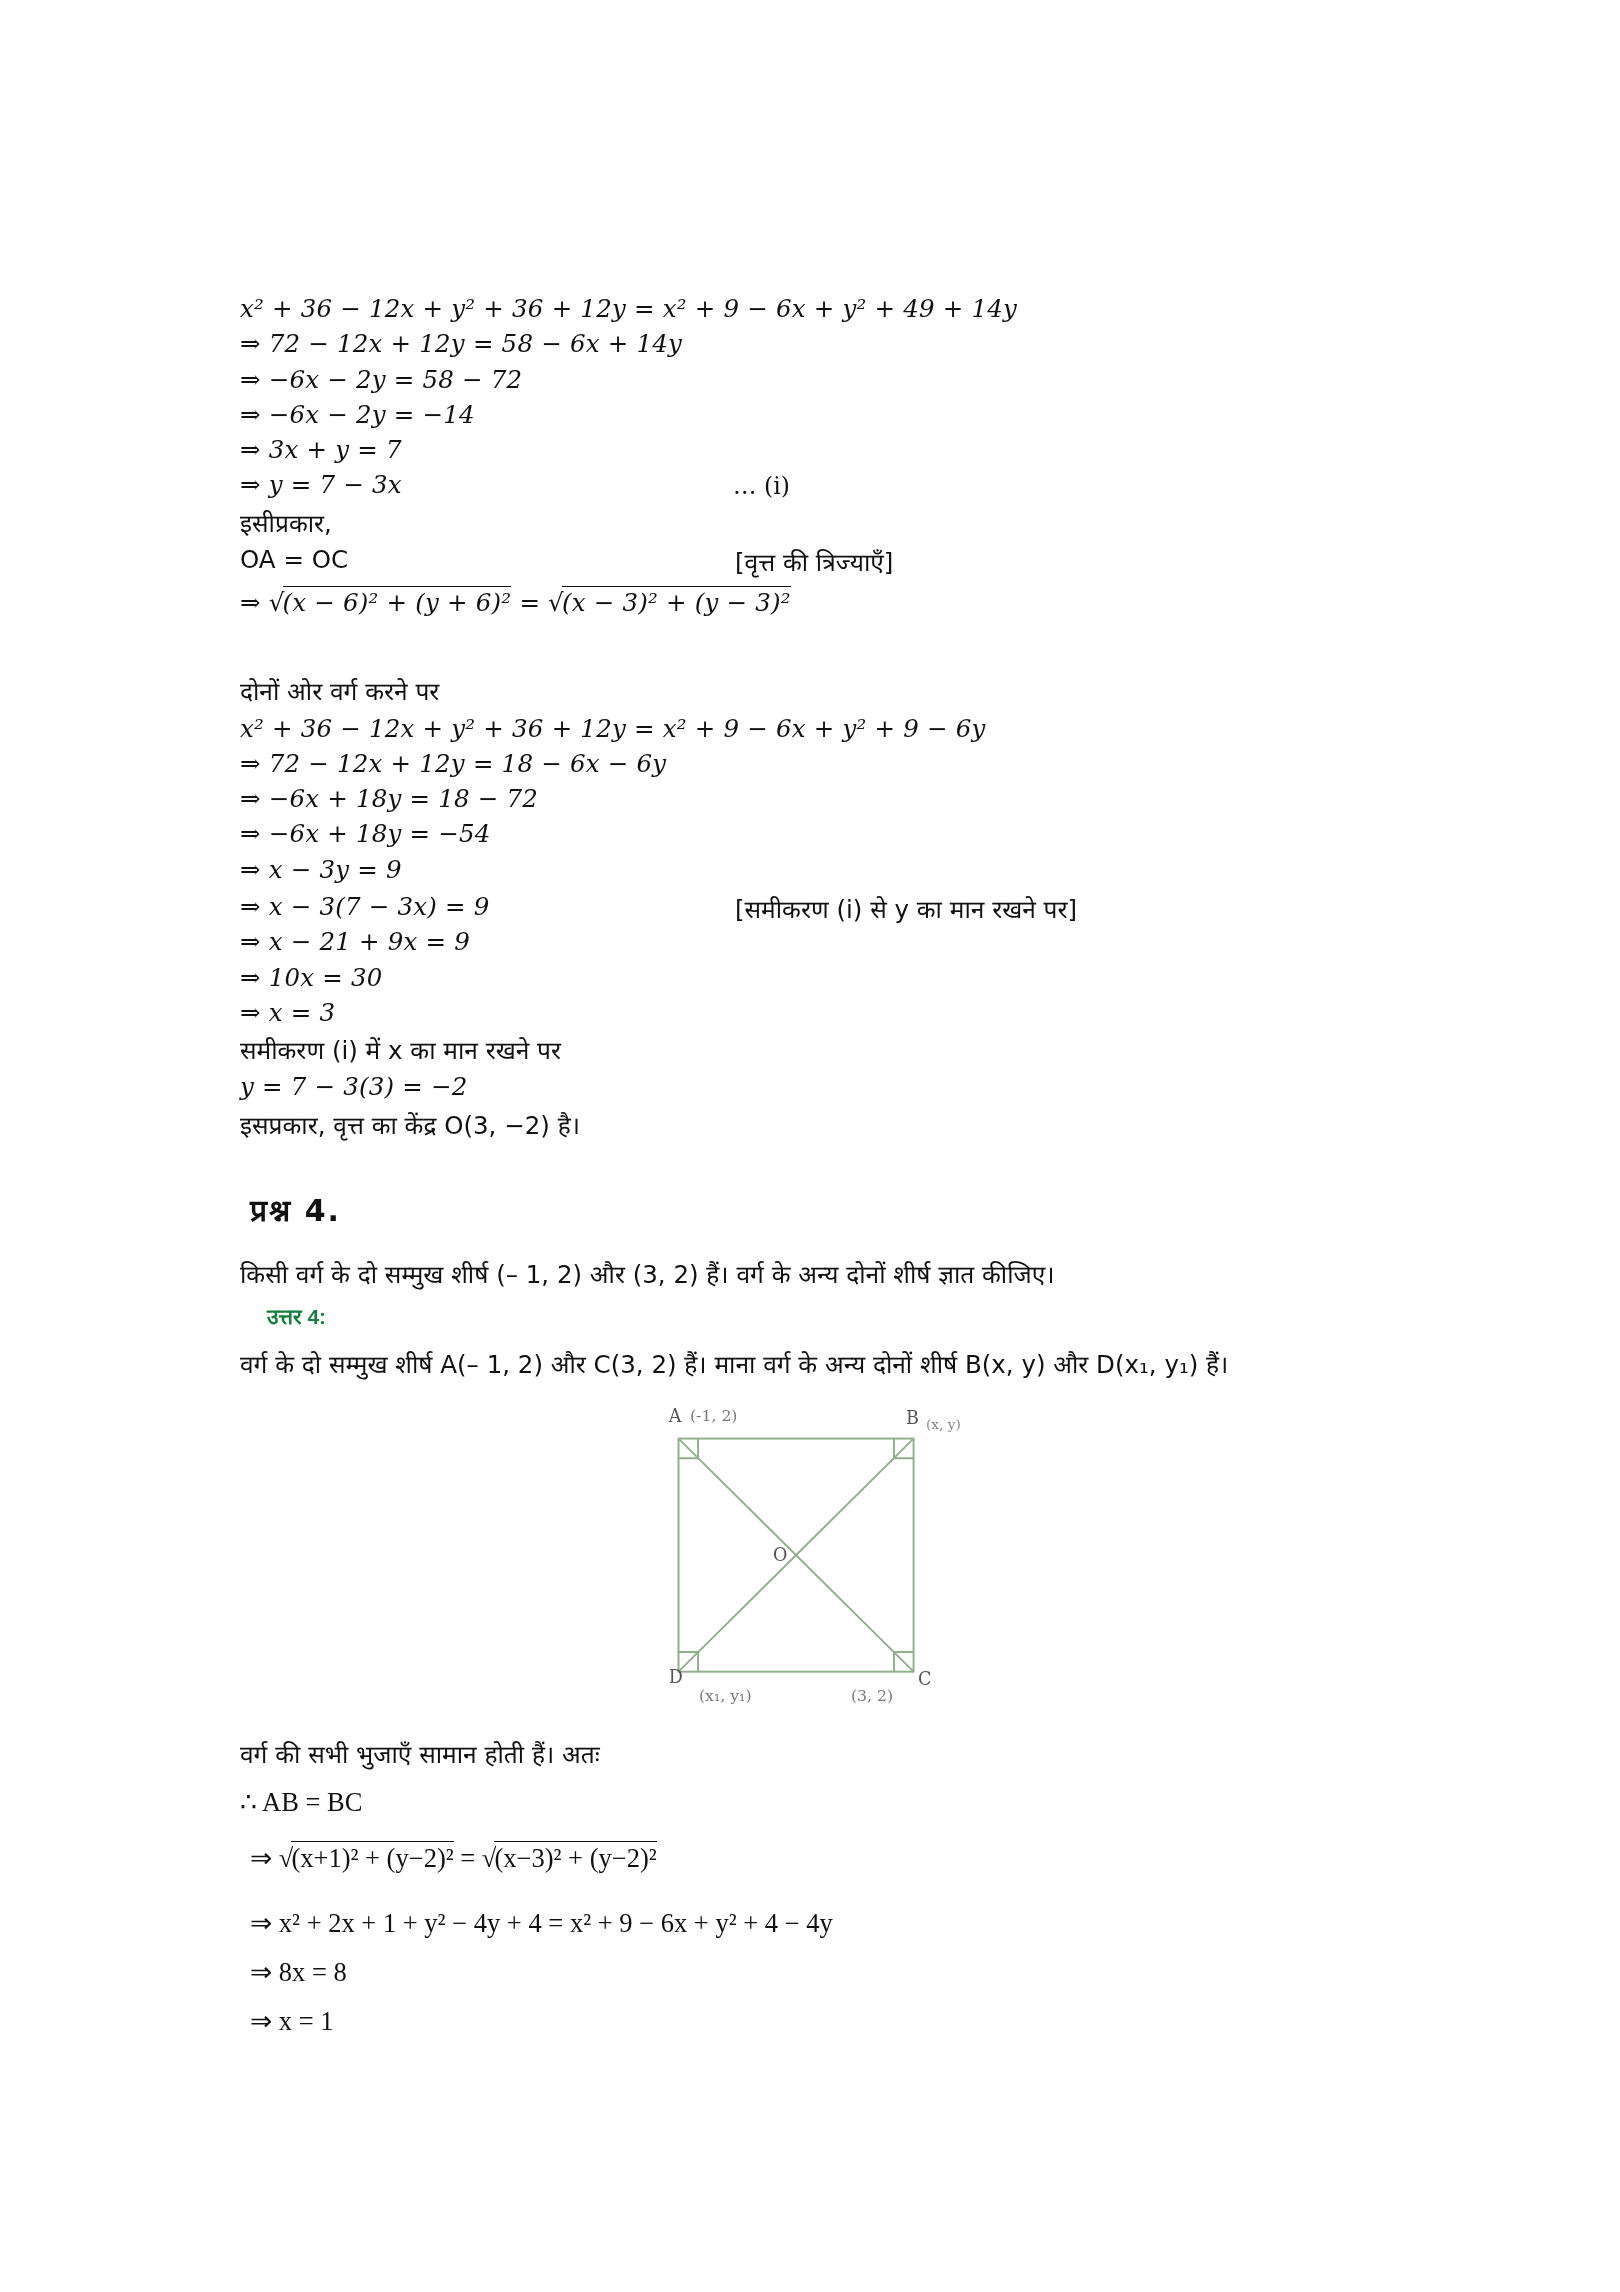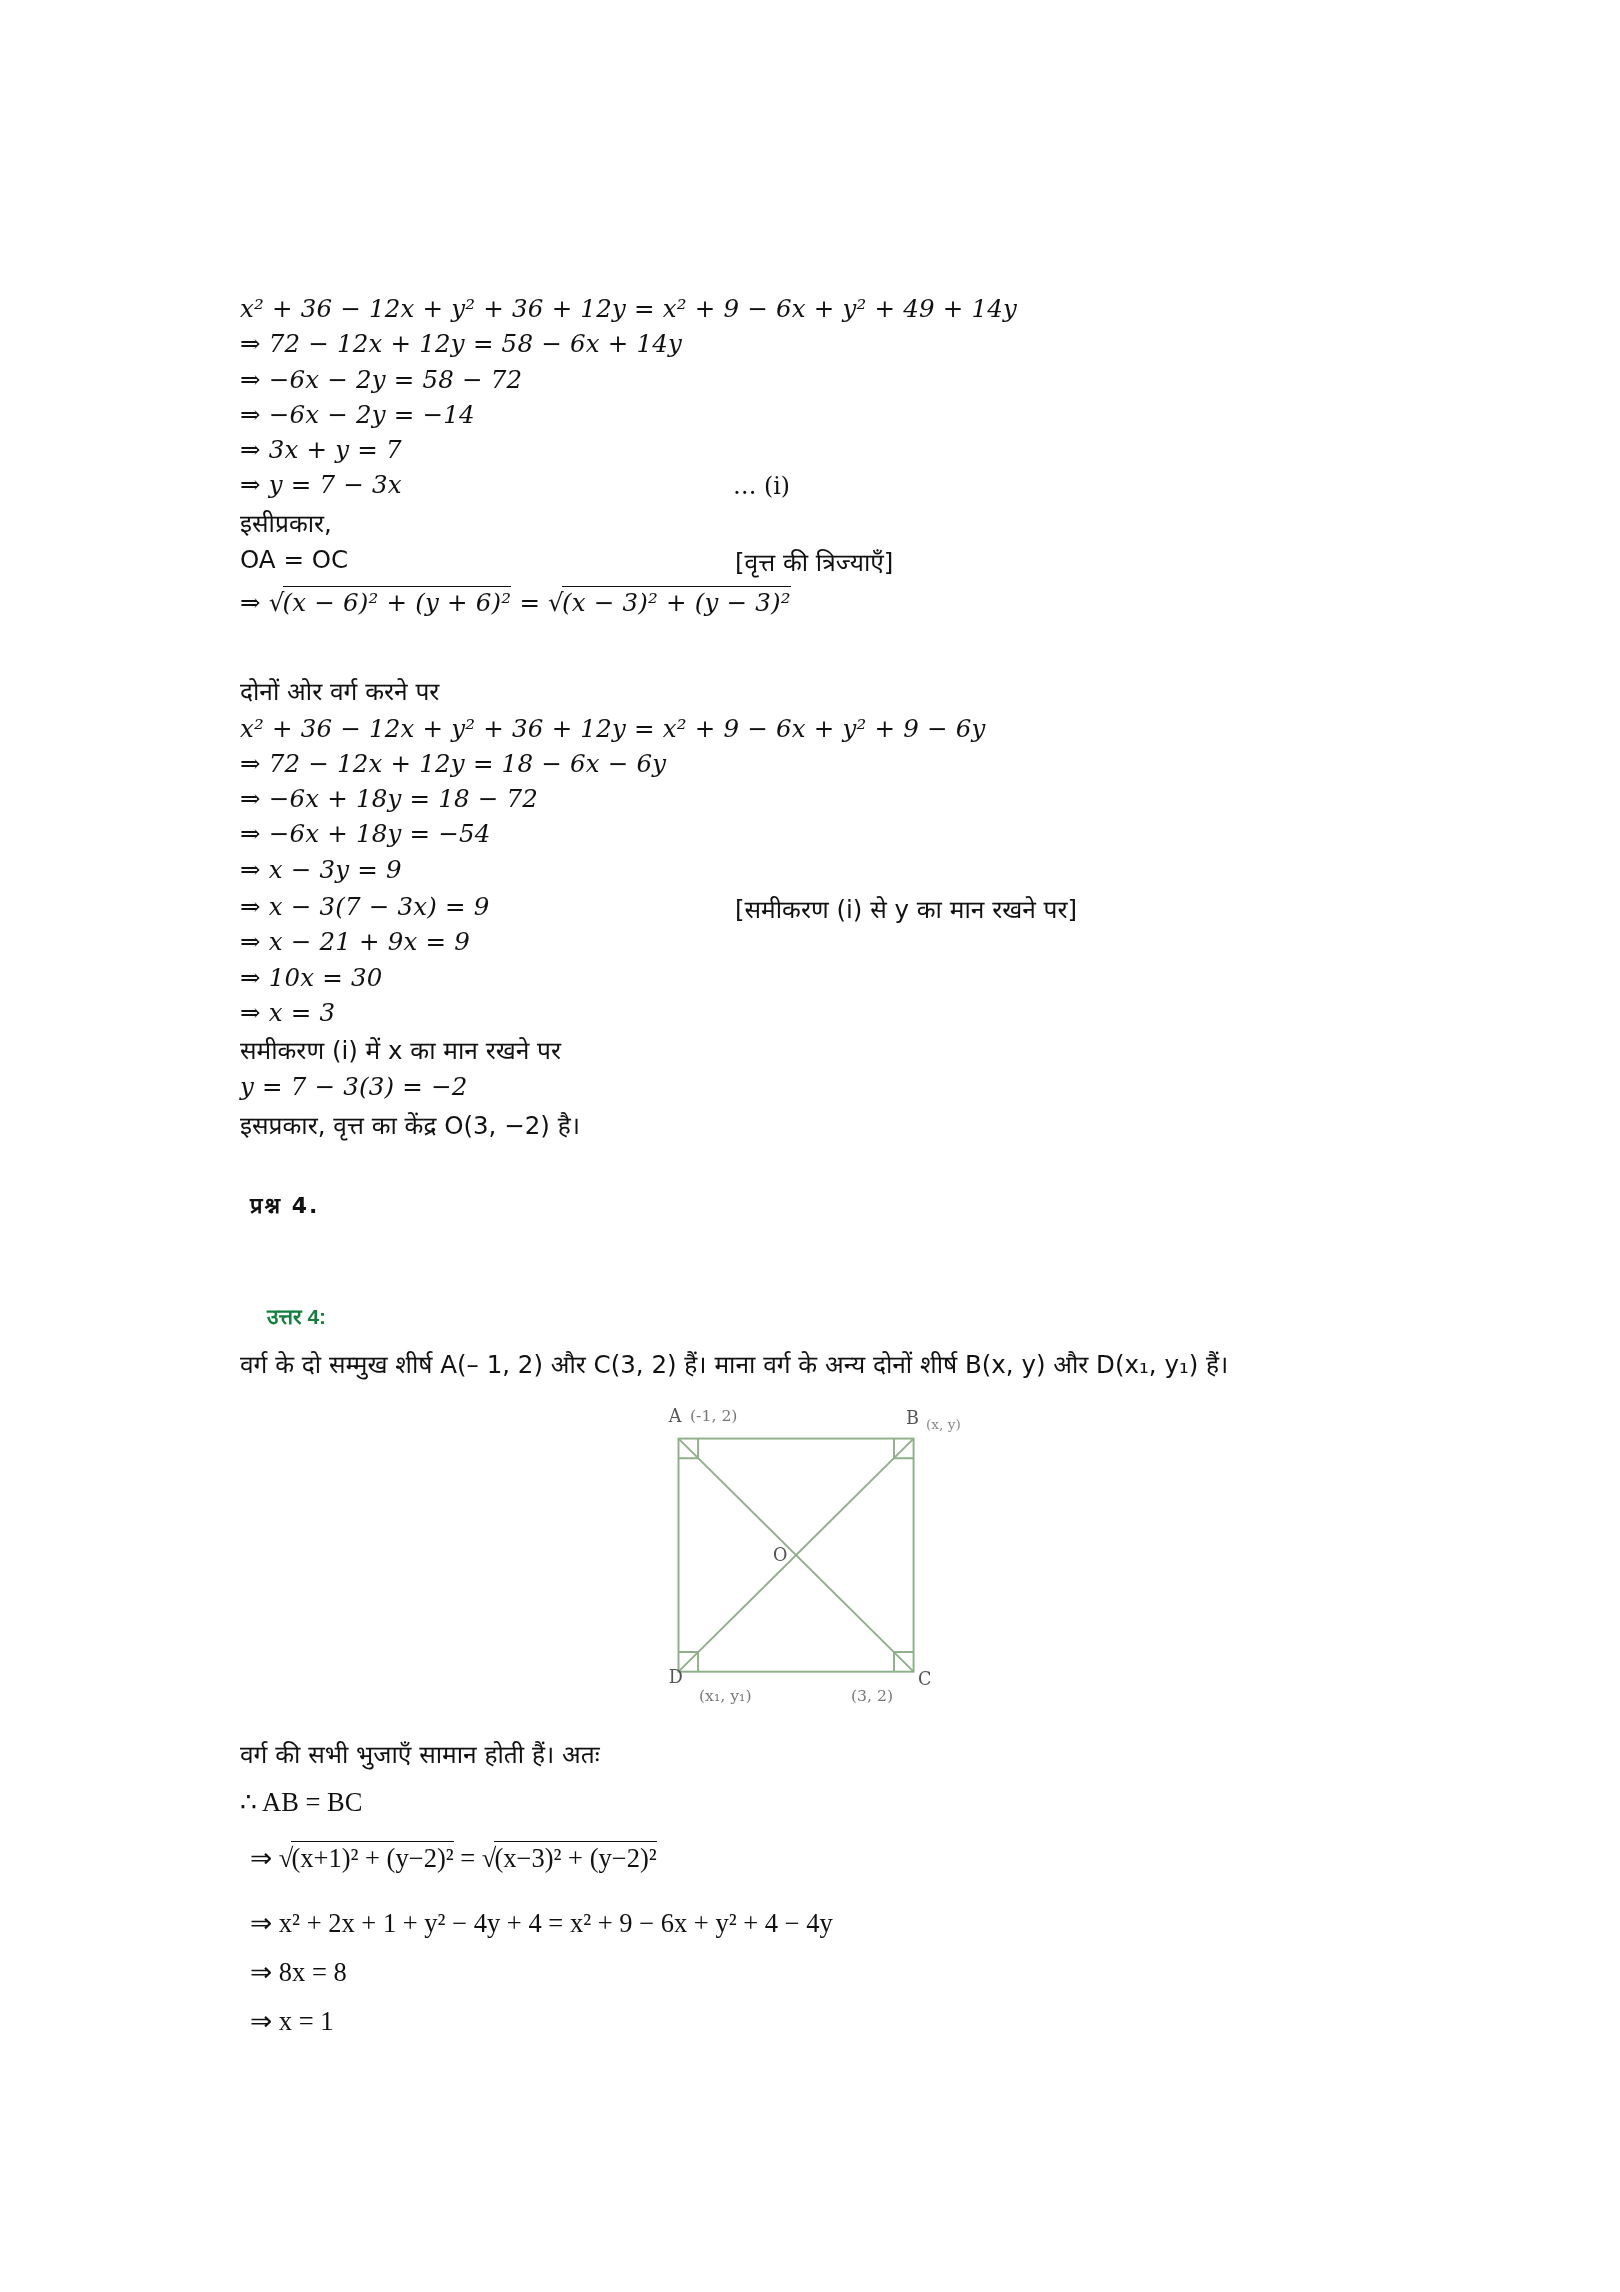--- a/index.html
+++ b/index.html
@@ -4,21 +4,21 @@
 <style>
   html, body { margin: 0; padding: 0; background: #ffffff; }
   body { width: 1620px; height: 2293px; position: relative; overflow: hidden; color: #111; }
   .page { position: absolute; left: 0; top: 0; width: 1574px; height: 2293px; }
   .line { position: absolute; left: 240px; white-space: nowrap; }
   .math { font-family: "DejaVu Serif", serif; font-style: italic; font-size: 24.5px; letter-spacing: 0.2px; }
   .math .up { font-style: normal; }
   .hi { font-family: "DejaVu Sans", sans-serif; font-size: 24.5px; }
   .note { position: absolute; white-space: nowrap; font-family: "DejaVu Sans", sans-serif; font-size: 24.5px; }
   .note-math { position: absolute; white-space: nowrap; font-family: "DejaVu Serif", serif; font-size: 23.5px; }
-  .heading { position: absolute; left: 250px; font-family: "DejaVu Sans", sans-serif; font-weight: bold; font-size: 22px; letter-spacing: 2px; }
+  .heading { position: absolute; left: 250px; font-family: "DejaVu Sans", sans-serif; font-weight: bold; font-size: 30px; letter-spacing: 2px; }
   .answer-heading { position: absolute; left: 267px; font-family: Liberation Sans, sans-serif; font-weight: bold; font-size: 21px; color: #15803d; }
   .serif-math { font-family: "Liberation Serif", serif; font-size: 26.5px; }
   .sqrt { display: inline-block; border-top: 1.5px solid #111; padding-top: 1px; margin-left: -2px; }
   .diagram { position: absolute; left: 655px; top: 1404px; width: 333px; height: 314px; }
 </style>
 </head>
 <body>
 
 <div class="page">
 
@@ -51,20 +51,21 @@
   <div class="note" style="left:735px; top:892px">[समीकरण (i) से y का मान रखने पर]</div>
   <div class="line math" style="top:927px">⇒ x − 21 + 9x = 9</div>
   <div class="line math" style="top:963px">⇒ 10x = 30</div>
   <div class="line math" style="top:998px">⇒ x = 3</div>
 
   <div class="line hi" style="top:1033px">समीकरण (i) में x का मान रखने पर</div>
   <div class="line math" style="top:1072px">y = 7 − 3(3) = −2</div>
   <div class="line hi" style="top:1108px">इसप्रकार, वृत्त का केंद्र O(3, −2) है।</div>
 
   <div class="heading" style="top:1189px">प्रश्न  4.</div>
+  <div class="line hi" style="top:1257px">किसी वर्ग के दो सम्मुख शीर्ष (– 1, 2) और (3, 2) हैं। वर्ग के अन्य दोनों शीर्ष ज्ञात कीजिए।</div>
   <div class="answer-heading" style="top:1302px">उत्तर 4:</div>
   <div class="line hi" style="top:1347px">वर्ग के दो सम्मुख शीर्ष A(– 1, 2) और C(3, 2) हैं। माना वर्ग के अन्य दोनों शीर्ष B(x, y) और D(x₁, y₁) हैं।</div>
 
   <div class="diagram">
     <svg width="333" height="314" viewBox="0 0 340 320">
       <g stroke="#8fb08a" stroke-width="2" fill="none">
         <rect x="24" y="35" width="240" height="238"></rect>
         <line x1="24" y1="35" x2="264" y2="273"></line>
         <line x1="264" y1="35" x2="24" y2="273"></line>
         <polyline points="24,55 44,55 44,35"></polyline>

